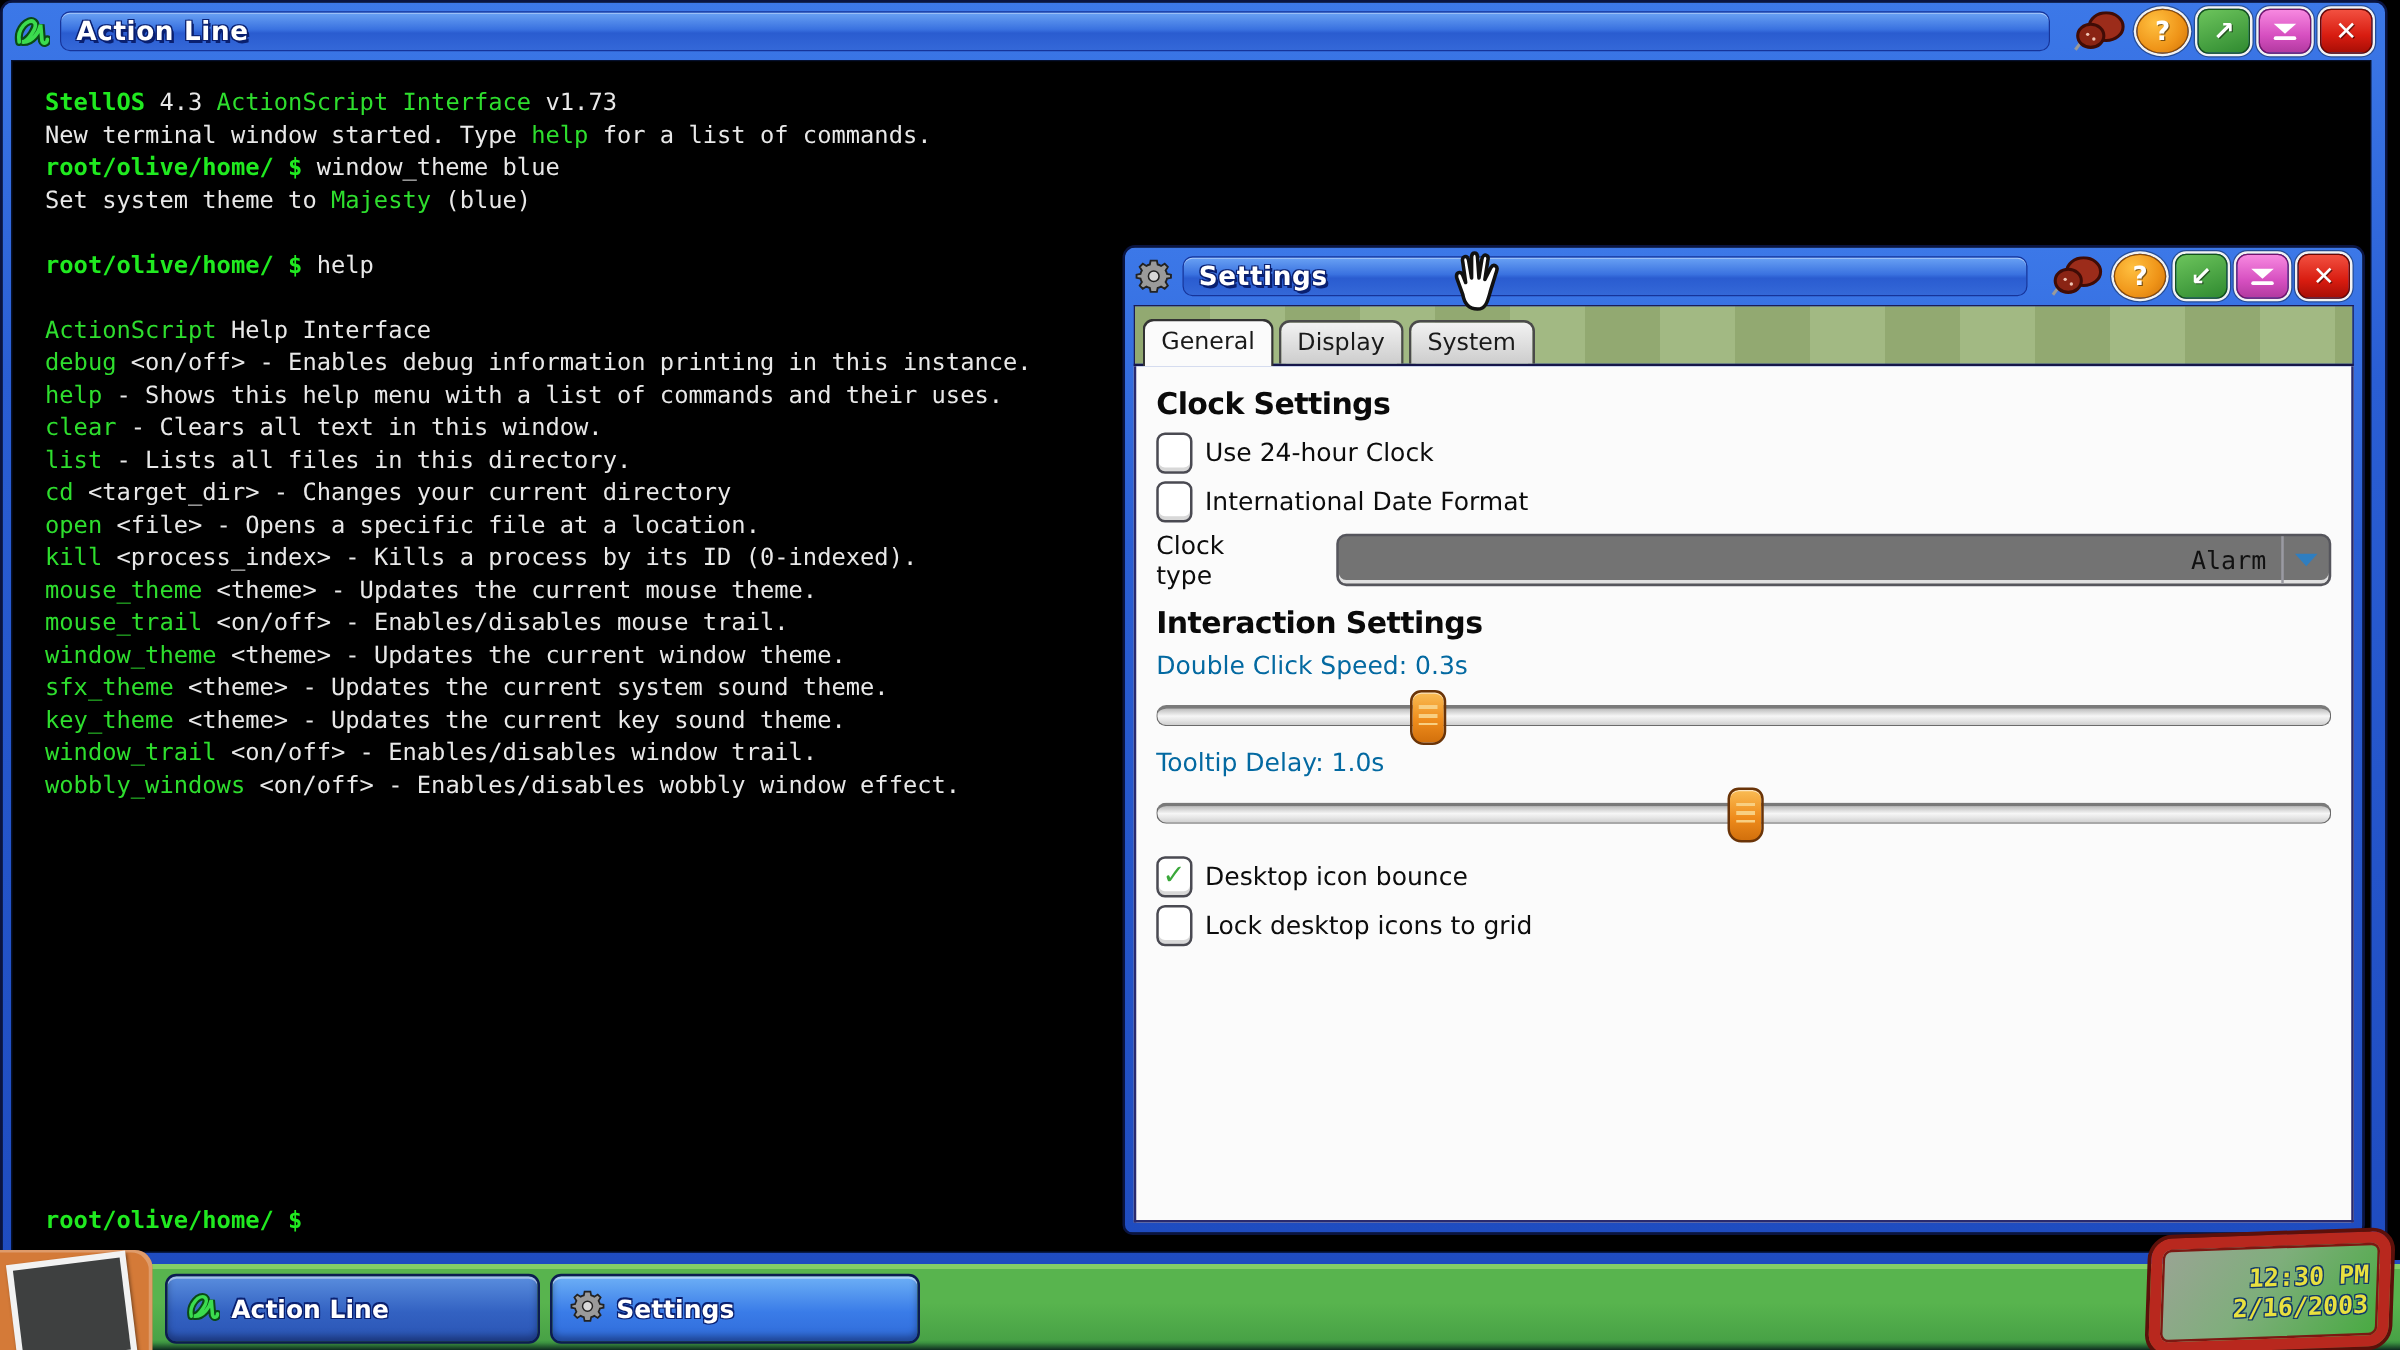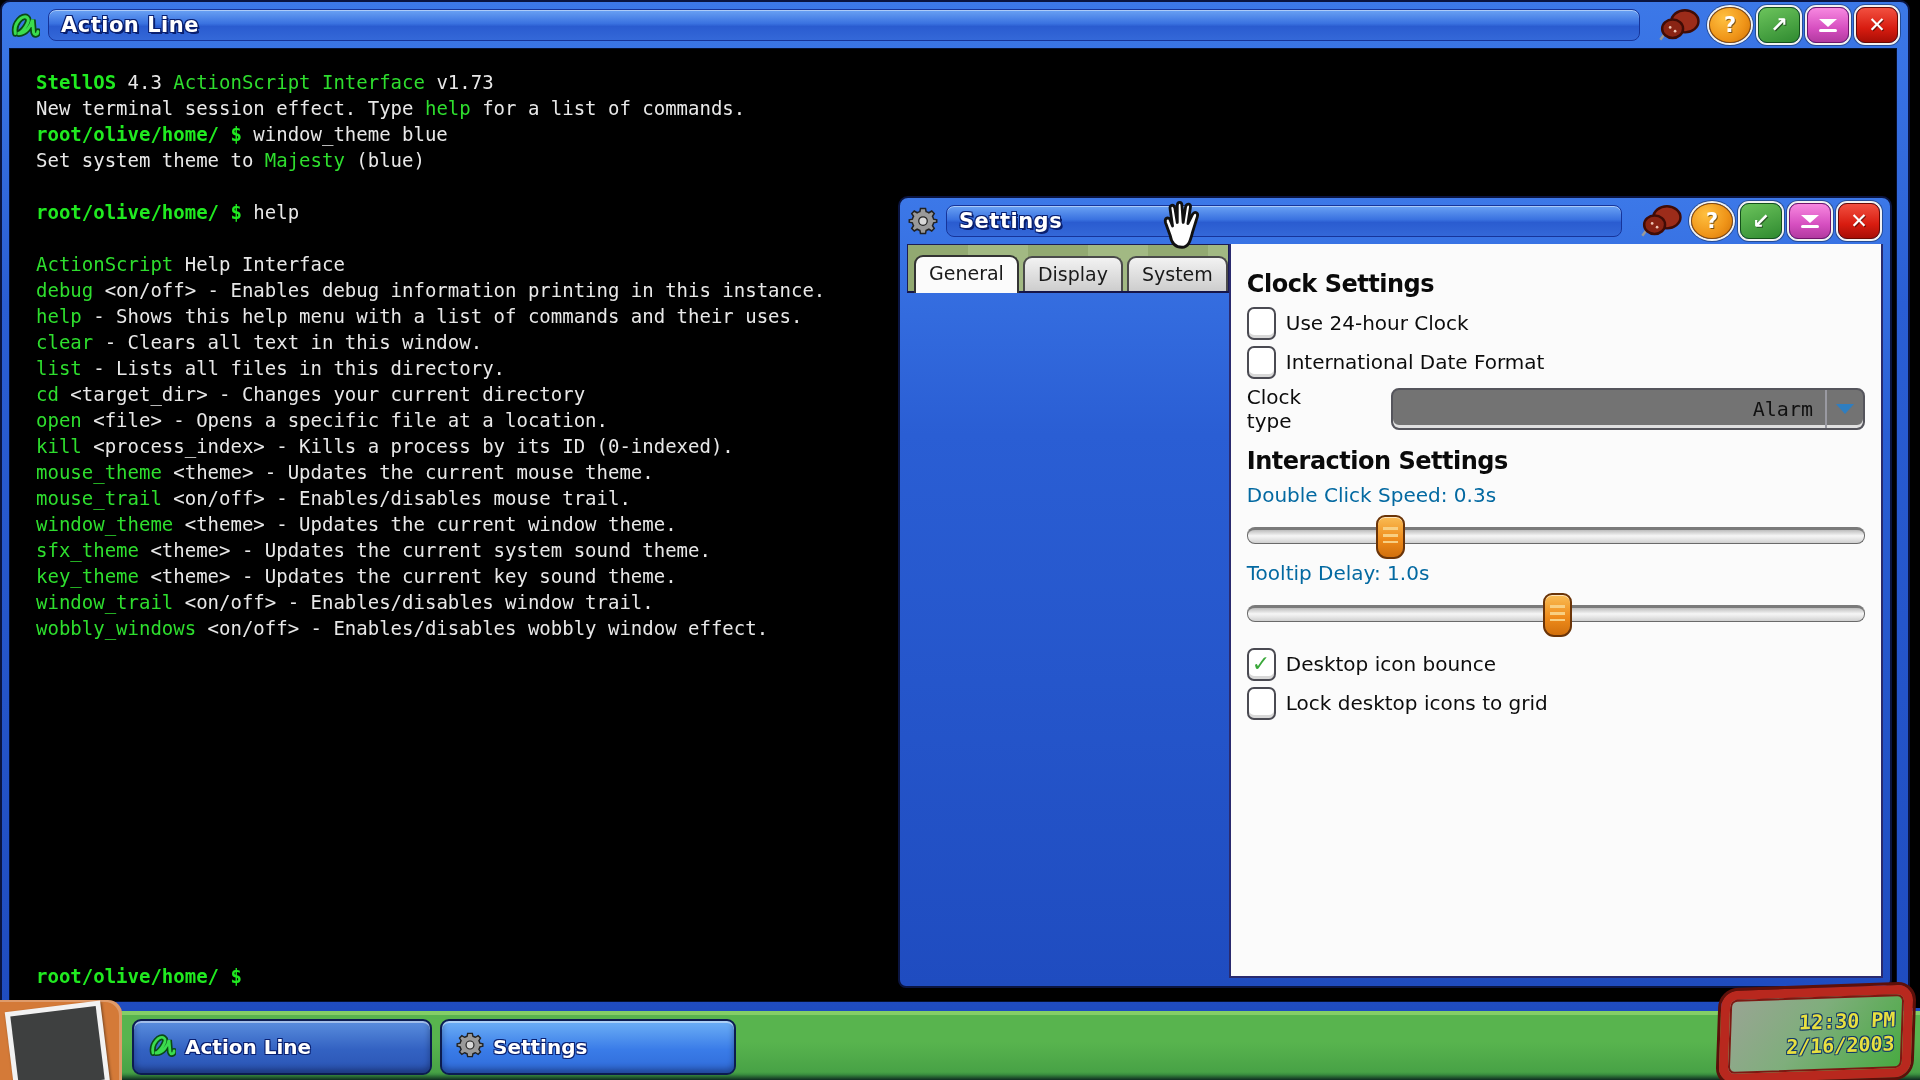--- a/index.html
+++ b/index.html
@@ -38,29 +38,29 @@
                   position:relative;padding:20px 0 0 26px;overflow:hidden;}
   .tline{font-family:"DejaVu Sans Mono",monospace;font-size:19px;line-height:26px;white-space:pre;}
   .seg-w{color:#e8e8e8;}
   .seg-g{color:#2ede2e;}
   .seg-gb{color:#20ea20;font-weight:bold;}
   #term-prompt{position:absolute;left:26px;bottom:14px;font-family:"DejaVu Sans Mono",monospace;
                font-size:19px;font-weight:bold;color:#20ea20;}
 
   
   #settings{left:898px;top:196px;width:990px;height:788px;z-index:3;}
-  #settings .frame-inner{flex:1;display:flex;flex-direction:row;margin:0 7px 8px 7px;}
+  #settings .frame-inner{flex:1;display:flex;flex-direction:column;margin:0 7px 8px 7px;}
   .tabstrip{height:46px;display:flex;align-items:flex-end;padding-left:6px;gap:4px;
             background:repeating-linear-gradient(90deg,#92a971 0 60px,#a2b983 60px 120px);
             border:1px solid #1c1c54;border-bottom:2px solid #16164a;}
   .tab{font-size:19px;color:#1a1a1a;padding:5px 13px 6px;border:2px solid #4a4a4a;border-bottom:none;
        border-radius:9px 9px 0 0;background:linear-gradient(180deg,#f2f2f2,#cdcdcd);position:relative;}
   .tab.active{background:#fbfbfb;padding-bottom:9px;margin-bottom:-2px;z-index:2;border-color:#333;}
   .content{flex:1;background:#fbfbfb;border:2px solid #2a2a6e;border-top:none;padding:12px 16px;}
-  .sec-heading{font-size:24px;font-weight:bold;color:#0a0a0a;letter-spacing:-.5px;margin:14px 0 8px;}
+  .sec-heading{font-size:24px;font-weight:bold;color:#0a0a0a;letter-spacing:-.5px;margin:4px 0 8px;}
   .cb-row{display:flex;align-items:center;gap:10px;height:34px;margin-bottom:5px;}
   .checkbox{width:25px;height:29px;border:2px solid #4a4a52;border-radius:7px;background:#fff;
             box-shadow:inset 0 -3px 0 #d8d8d8, inset 0 2px 0 #fff;position:relative;}
   .checkbox.checked::after{content:"✓";position:absolute;left:3px;top:1px;font-size:22px;font-weight:bold;color:#3aa83a;}
   .cb-label{font-size:20px;color:#0c0c0c;}
   .clocktype-row{display:flex;align-items:center;margin:6px 0 12px;gap:48px;}
   .ct-label{font-size:20px;color:#0c0c0c;width:96px;}
   .dropdown{flex:1;height:38px;border:2px solid #55555c;border-radius:8px;background:#737373;
             display:flex;align-items:center;box-shadow:inset 0 -3px 0 #e0e0e0;}
   .dd-value{flex:1;text-align:right;padding-right:12px;font-family:"DejaVu Sans Mono",monospace;font-size:20px;color:#111;}
@@ -135,21 +135,21 @@
         <span class="ctl ctl-min">
           <span class="tri-down"></span>
           <span class="tray-bar"></span>
         </span>
         <span class="ctl ctl-close">✕</span>
       </span>
     </div>
     <div class="body">
       <div id="term-lines">
           <div class="tline"><span class="seg-gb">StellOS</span><span class="seg-w"> 4.3 </span><span class="seg-g">ActionScript Interface</span><span class="seg-w"> v1.73</span></div>
-          <div class="tline"><span class="seg-w">New terminal session effect. Type </span><span class="seg-g">help</span><span class="seg-w"> for a list of commands.</span></div>
+          <div class="tline"><span class="seg-w">New terminal window started. Type </span><span class="seg-g">help</span><span class="seg-w"> for a list of commands.</span></div>
           <div class="tline"><span class="seg-gb">root/olive/home/ $ </span><span class="seg-w">window_theme blue</span></div>
           <div class="tline"><span class="seg-w">Set system theme to </span><span class="seg-g">Majesty</span><span class="seg-w"> (blue)</span></div>
           <div class="tline">&nbsp;</div>
           <div class="tline"><span class="seg-gb">root/olive/home/ $ </span><span class="seg-w">help</span></div>
           <div class="tline">&nbsp;</div>
           <div class="tline"><span class="seg-g">ActionScript</span><span class="seg-w"> Help Interface</span></div>
           <div class="tline"><span class="seg-g">debug</span><span class="seg-w"> &lt;on/off&gt; - Enables debug information printing in this instance.</span></div>
           <div class="tline"><span class="seg-g">help</span><span class="seg-w"> - Shows this help menu with a list of commands and their uses.</span></div>
           <div class="tline"><span class="seg-g">clear</span><span class="seg-w"> - Clears all text in this window.</span></div>
           <div class="tline"><span class="seg-g">list</span><span class="seg-w"> - Lists all files in this directory.</span></div>

